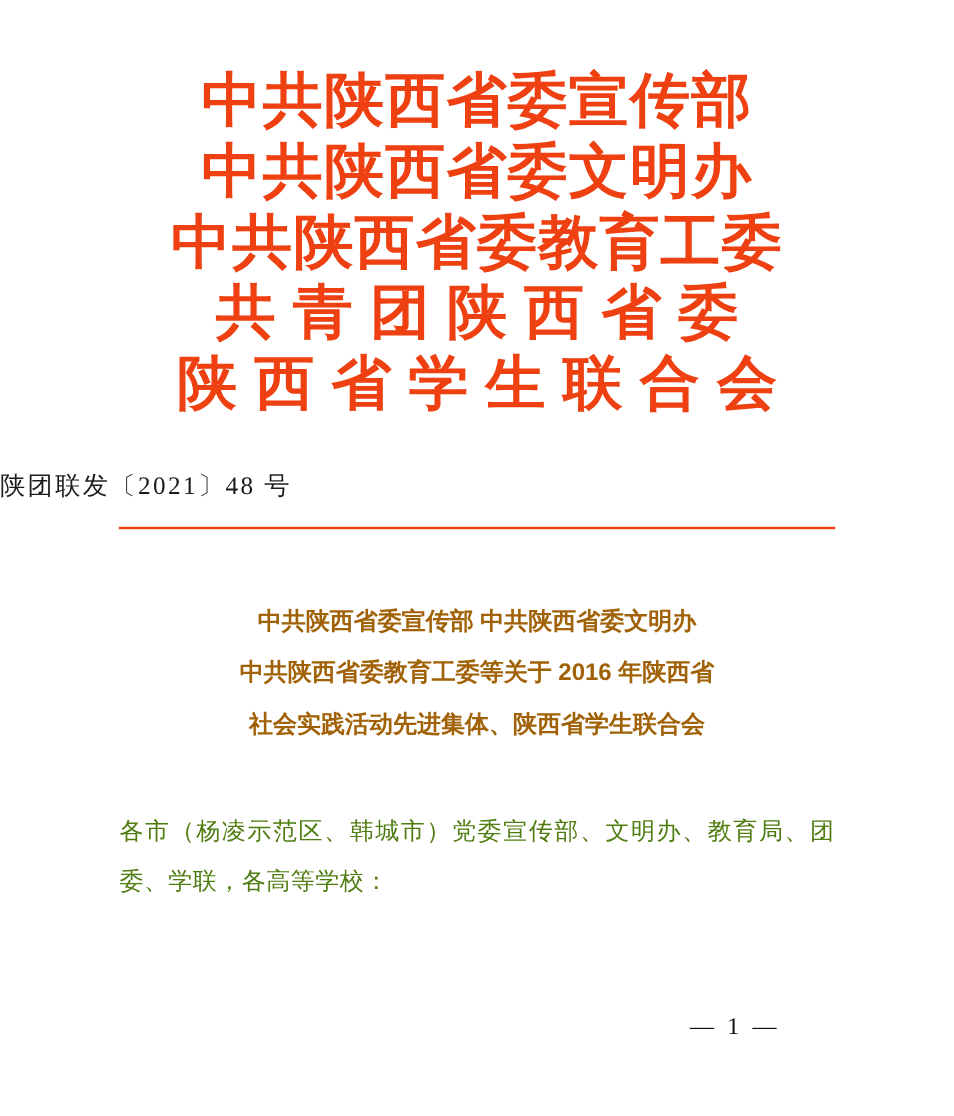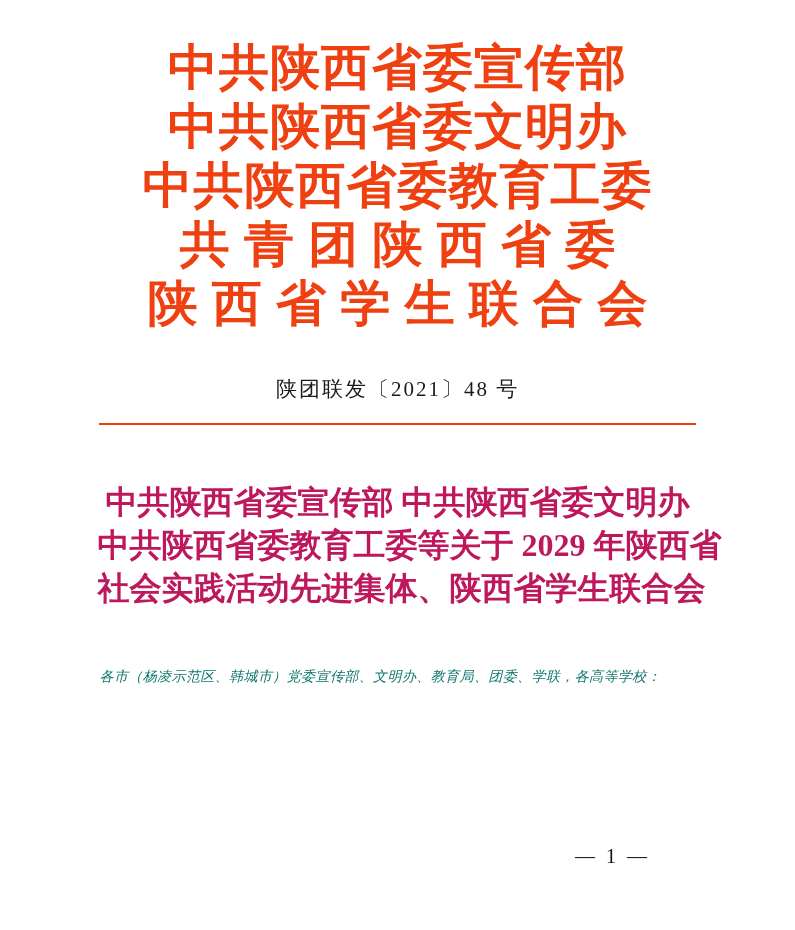--- a/index.html
+++ b/index.html
@@ -12,42 +12,42 @@
     width: 795px;
     height: 930px;
     background: #ffffff;
     margin: 0 auto;
     overflow: hidden;
     font-family: "Liberation Serif", "DejaVu Serif", serif;
   }
 
   
   .letterhead {
-    padding-top: 38px;
+    padding-top: 54px;
     text-align: center;
   }
   .lh-line {
     color: #ef4012;
     font-family: "DejaVu Sans", "Liberation Sans", sans-serif;
     font-weight: bold;
     font-size: 49px;
     line-height: 59px;
     letter-spacing: 1px;
     white-space: nowrap;
     transform: scaleX(1.02);
   }
   .lh-line.wide {
     letter-spacing: 14px;
     padding-left: 14px;
   }
 
   
   .docnum-wrap {
     margin-top: 42px;
-    text-align: center;
+    text-align: left;
   }
   .docnum {
     font-family: "Liberation Serif", "DejaVu Serif", serif;
     font-size: 21px;
     color: #1a1a1a;
     letter-spacing: 2px;
   }
 
   
   .red-rule {
@@ -57,41 +57,40 @@
     background: #ef4012;
   }
 
   
   .title-block {
     margin: 56px auto 0 auto;
     width: 600px;
     text-align: center;
   }
   .title-line {
-    font-family: Liberation Serif, serif;
+    font-family: Liberation Sans, sans-serif;
     font-weight: bold;
-    font-size: 32px;
+    font-size: 20px;
     line-height: 43px;
-    color: #be185d;
+    color: #a16207;
     white-space: nowrap;
   }
 
   
   .body-block {
     margin: 46px auto 0 auto;
     width: 596px;
   }
   .body-para {
     font-family: "Liberation Serif", "DejaVu Serif", serif;
-    font-size: 14px;
+    font-size: 20px;
     line-height: 42px;
-    color: #0f766e;
+    color: #4d7c0f;
     text-align: justify;
     letter-spacing: 0.4px;
-    font-style: italic;
   }
 
   
   .footer {
     position: absolute;
     left: 0;
     right: 0;
     bottom: 62px;
     text-align: center;
   }
@@ -118,21 +117,21 @@
   </div>
 
   <div class="docnum-wrap">
     <span class="docnum">陕团联发〔2021〕48 号</span>
   </div>
 
   <div class="red-rule"></div>
 
   <div class="title-block">
     <div class="title-line">中共陕西省委宣传部 中共陕西省委文明办</div>
-    <div class="title-line">中共陕西省委教育工委等关于 2029 年陕西省</div>
+    <div class="title-line">中共陕西省委教育工委等关于 2016 年陕西省</div>
     <div class="title-line">社会实践活动先进集体、陕西省学生联合会</div>
   </div>
 
   <div class="body-block">
     <p class="body-para">各市（杨凌示范区、韩城市）党委宣传部、文明办、教育局、团委、学联，各高等学校：</p>
   </div>
 
   <div class="footer">
     <span class="page-number">— 1 —</span>
   </div>

